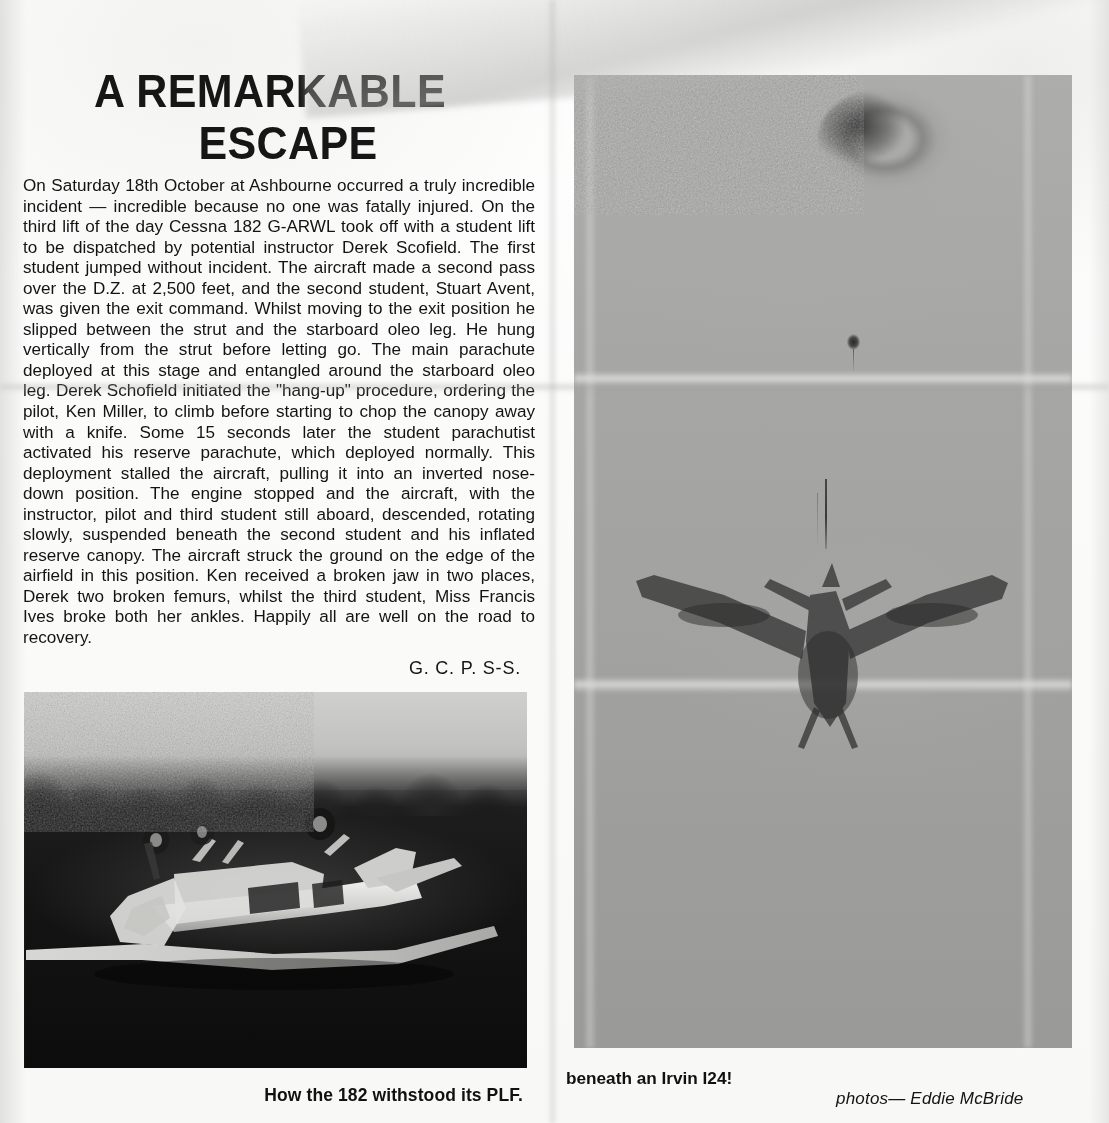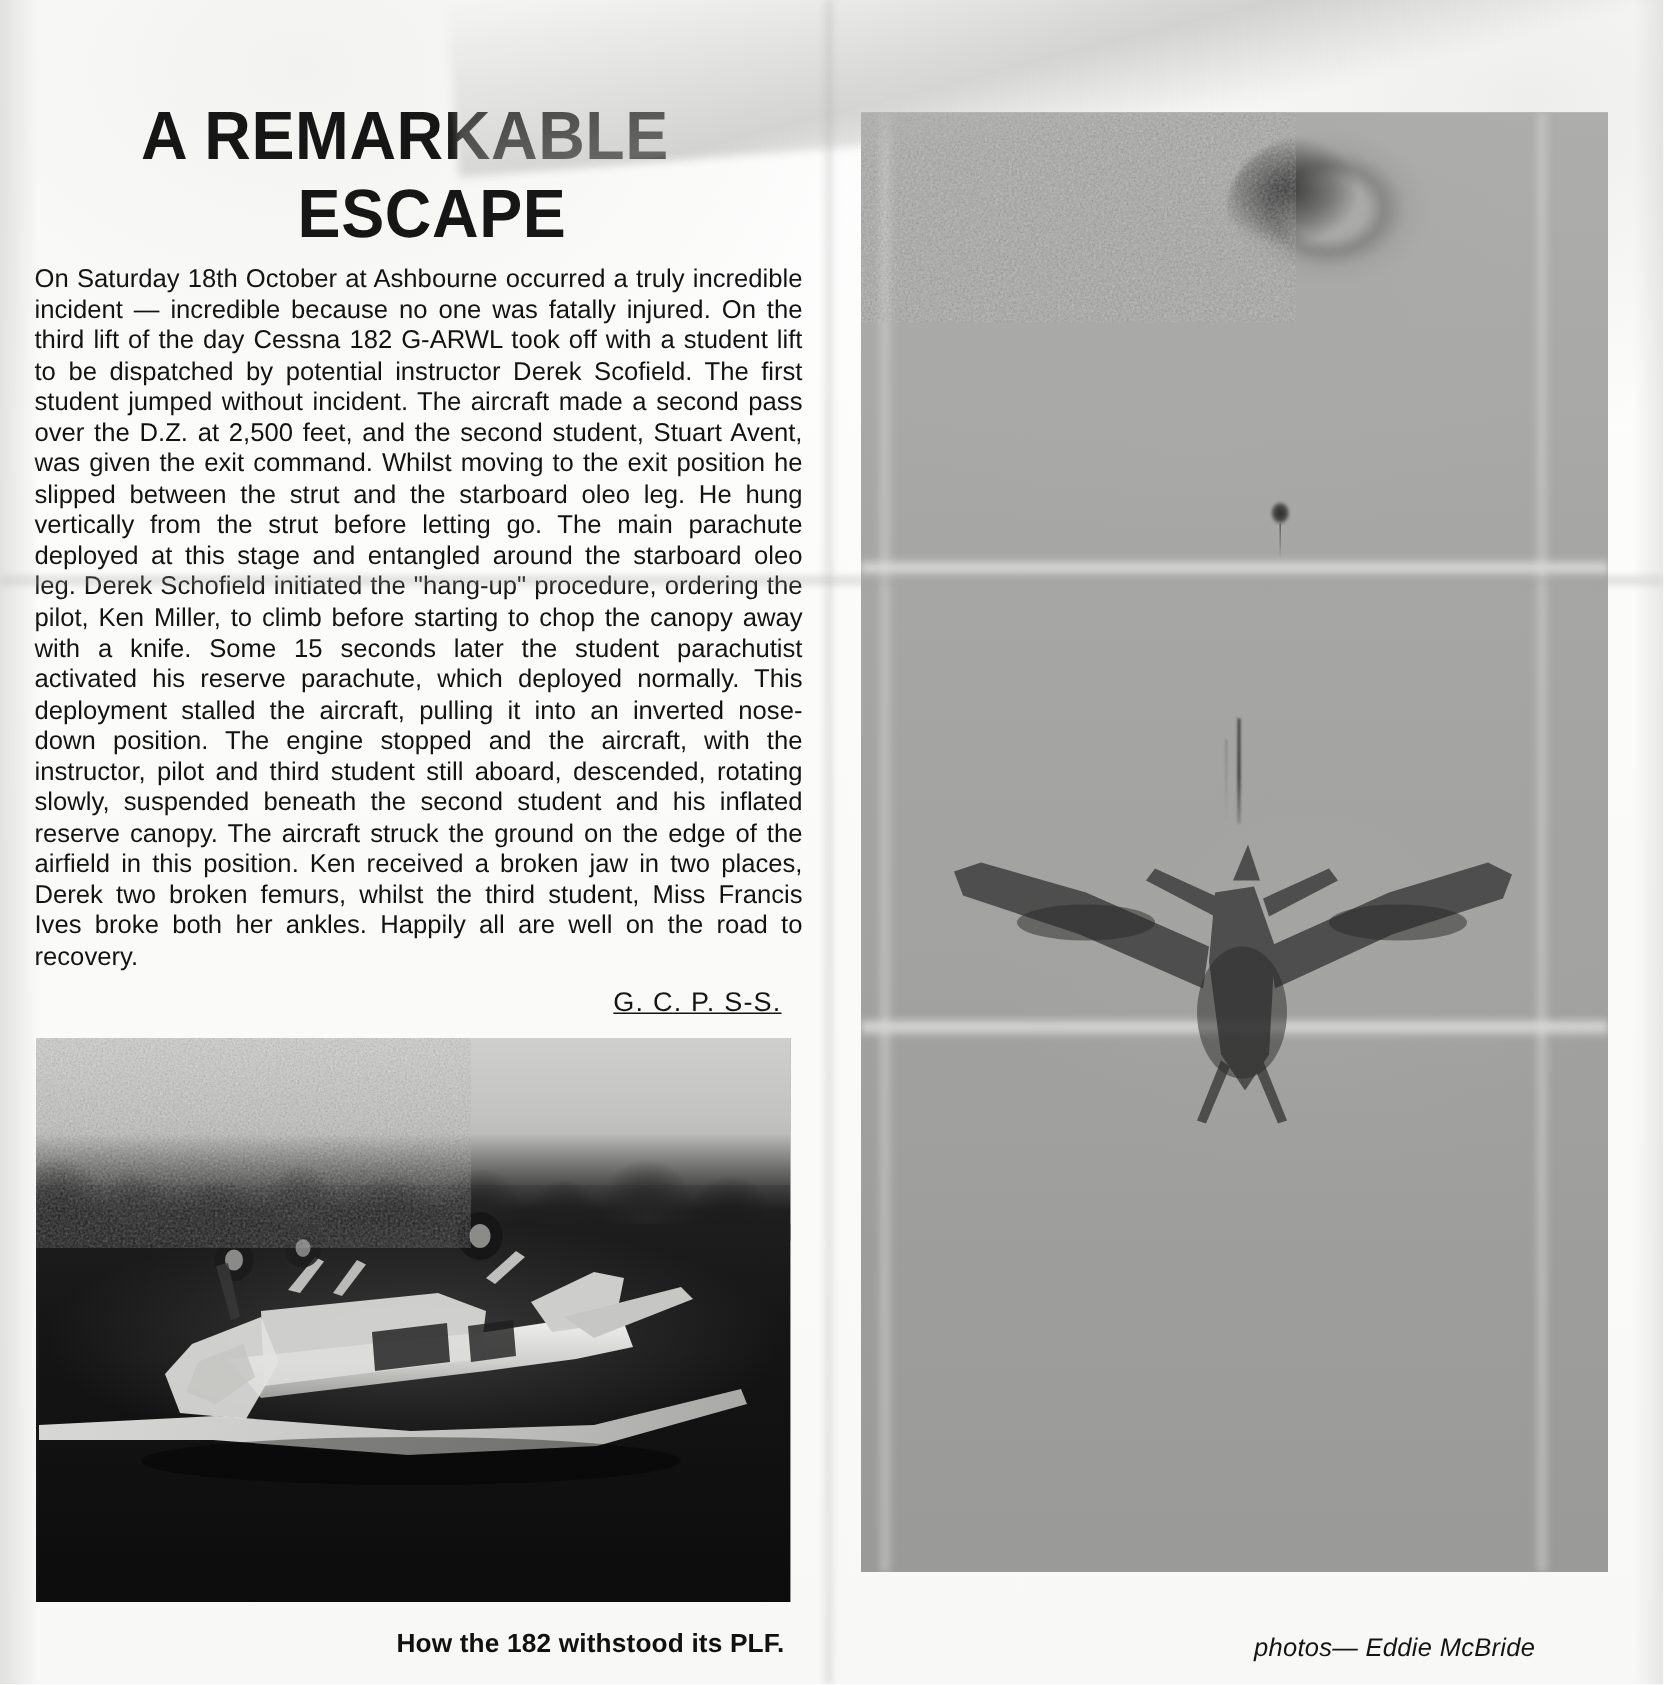--- a/index.html
+++ b/index.html
@@ -103,21 +103,20 @@
     left: 23px;
     top: 657px;
     width: 512px;
     text-align: right;
     font-size: 18px;
     line-height: 22px;
     color: #151515;
     letter-spacing: .8px;
     padding-right: 14px;
     box-sizing: border-box;
-    text-decoration: underline;
   }
 
   
   .photo {
     position: absolute;
     overflow: hidden;
     background: #8a8a8a;
   }
   .photo .grain {
     position: absolute;
@@ -402,20 +401,21 @@
           <feTurbulence type="fractalNoise" baseFrequency="0.55" numOctaves="2" stitchTiles="stitch"></feTurbulence>
         <feColorMatrix type="saturate" values="0"></feColorMatrix>
         </filter>
       <rect width="100%" height="100%" filter="url(#gr4)"></rect>
     </svg>
   </div>
 
   <div class="caption" id="caption-wreck">How the 182 withstood its PLF.</div>
 
   <div class="caption" id="caption-descent">
+    <span class="cap-l2">beneath an Irvin I24!</span>
   </div>
 
   <div class="photo-credit">photos— Eddie McBride</div>
 
   <div class="crease-diag"></div>
   <div class="crease-h" style="top:382px;"></div>
   <div class="crease-v" style="left:548px;"></div>
   <div class="edge-shade-l"></div>
   <div class="edge-shade-r"></div>
 

